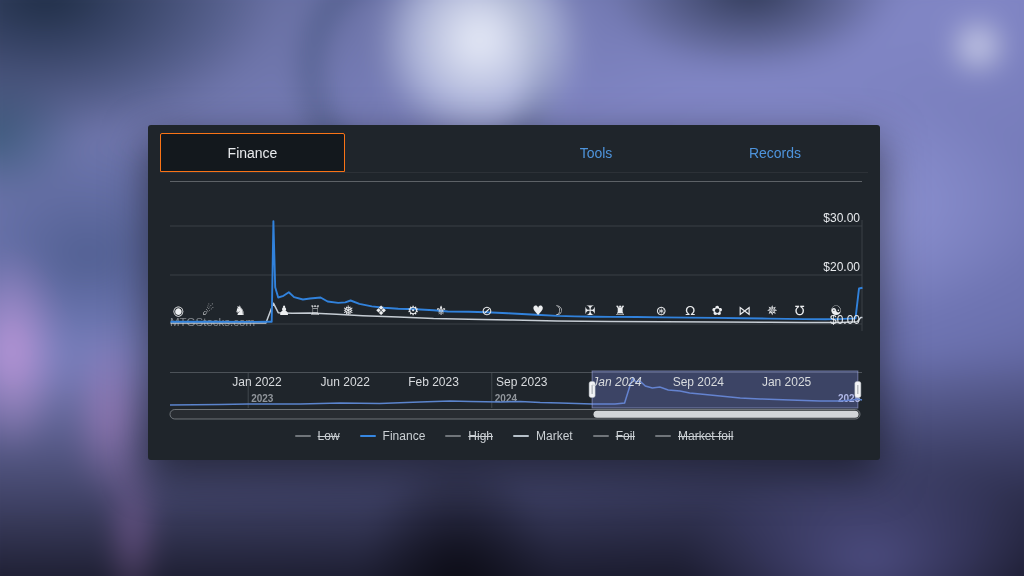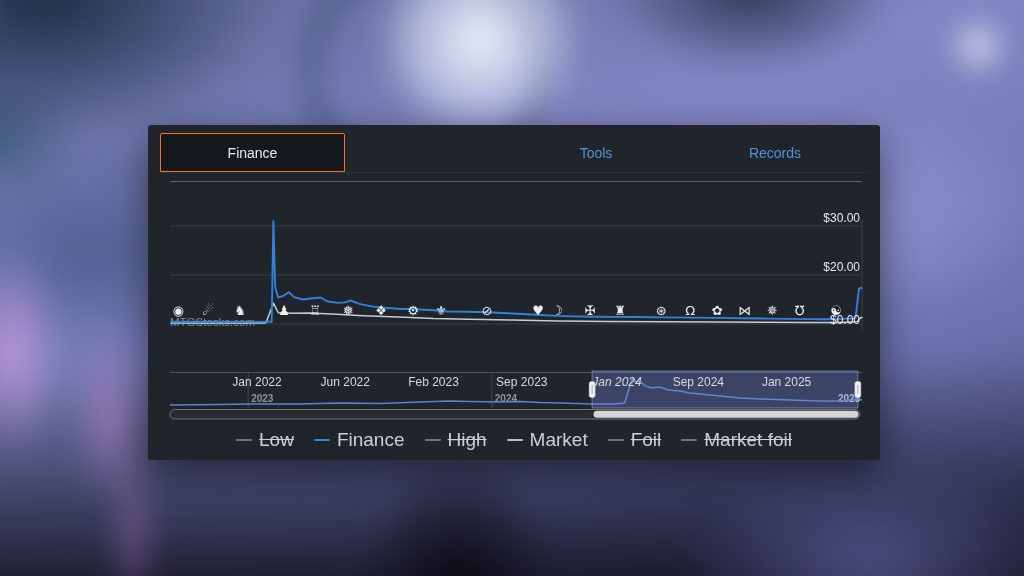--- a/index.html
+++ b/index.html
@@ -43,21 +43,21 @@
 
   .ytick { position:absolute; right:20px; width:80px; text-align:right;
     color:#e7eaed; font-size:12px; }
   .xtick { position:absolute; top:214px; width:84px; text-align:center;
     color:#d8dbde; font-size:12px;margin-top:36px; }
 
   .legend { position:absolute; left:0; right:0; top:304px; display:flex; justify-content:center;
     align-items:center; gap:20px; }
   .legend-item { display:flex; align-items:center; gap:7px; cursor:pointer; }
   .legend-dash { width:16px; height:2px; border-radius:1px; }
-  .legend-lbl { color:#cbd0d4; font-size:19px; }
+  .legend-lbl { color:#cbd0d4; font-size:12px; }
   .legend-item.struck .legend-lbl { text-decoration:line-through; }
 </style>
 </head>
 <body>
 
 <div class="stage">
   <div class="bg"></div>
 
   <div class="panel">
 

